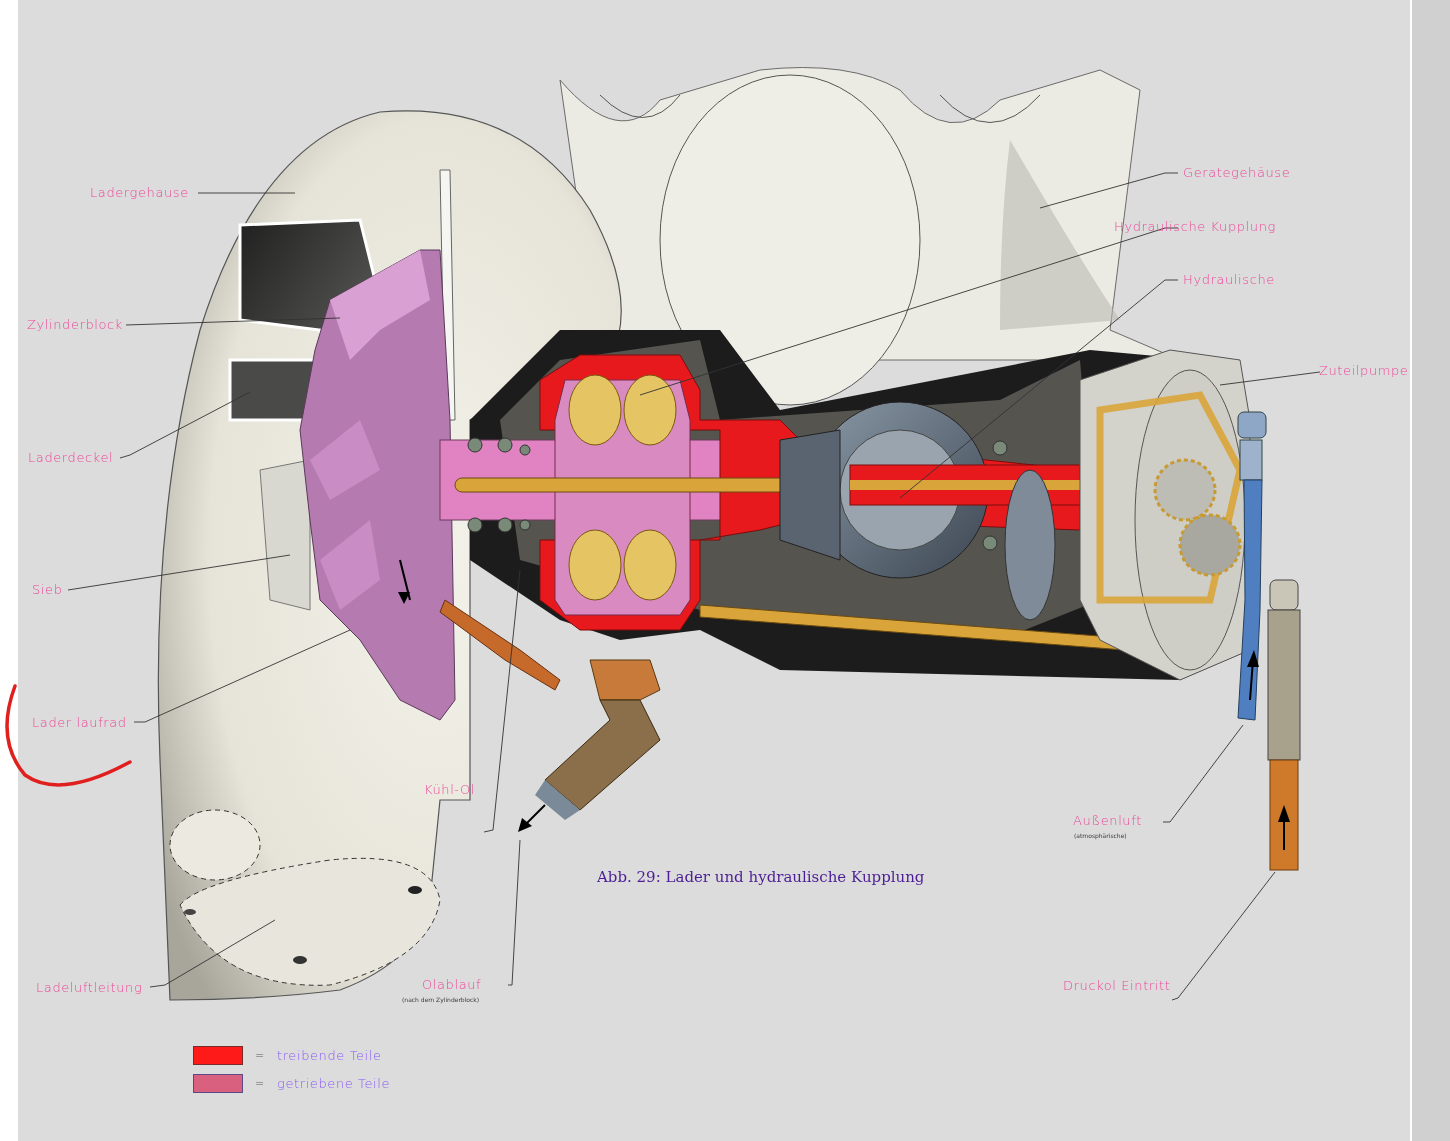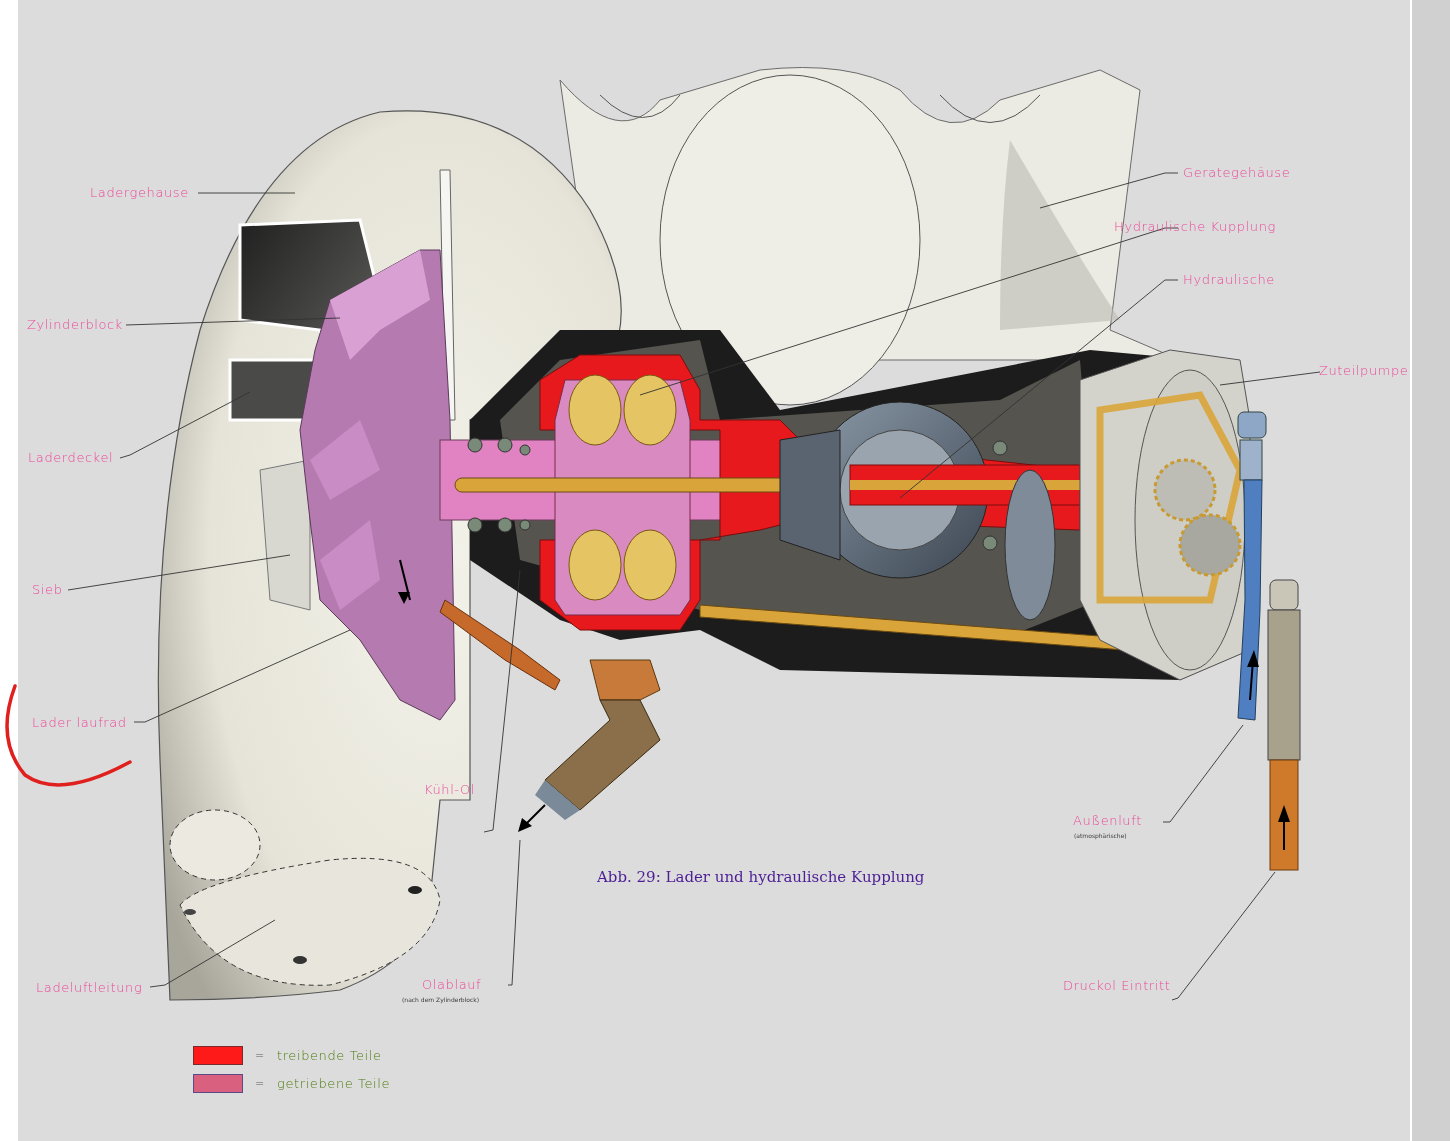--- a/index.html
+++ b/index.html
@@ -8,21 +8,21 @@
   #page { position:absolute; left:18px; top:0; width:1392px; height:1141px; background:#dcdcdc; }
   #scroll-gutter { position:absolute; left:1412px; top:0; width:38px; height:1141px; background:#d0d0d0; }
   #diagram { position:absolute; left:0; top:0; width:1450px; height:1141px; }
   .lbl { position:absolute; font-family:"DejaVu Sans", sans-serif; font-size:13px; color:#ec4899;
          letter-spacing:0.6px; white-space:nowrap; font-weight:300; }
   .sub { position:absolute; font-family:"DejaVu Sans", sans-serif; font-size:6px; color:#3a3a3a; white-space:nowrap; }
   .caption { position:absolute; left:597px; top:868px; font-family:"DejaVu Serif", serif; font-size:15px; color:#4c1d95; white-space:nowrap; }
   .legend-row { position:absolute; display:flex; align-items:center; }
   .swatch { width:48px; height:17px; border:1px solid #7a2a2a; }
   .eq { margin-left:12px; width:14px; color:#999; font-size:11px; }
-  .legend-text { margin-left:8px; font-size:13px; color:#4d7c0f; letter-spacing:0.6px; font-weight:300; }
+  .legend-text { margin-left:8px; font-size:13px; color:#8b5cf6; letter-spacing:0.6px; font-weight:300; }
 </style>
 </head>
 <body>
 
 <div id="page"></div>
 <div id="scroll-gutter"></div>
 
 <svg id="diagram" viewBox="0 0 1450 1141" xmlns="http://www.w3.org/2000/svg">
   <defs>
     <radialGradient id="houseShade" cx="0.6" cy="0.5" r="0.7">

